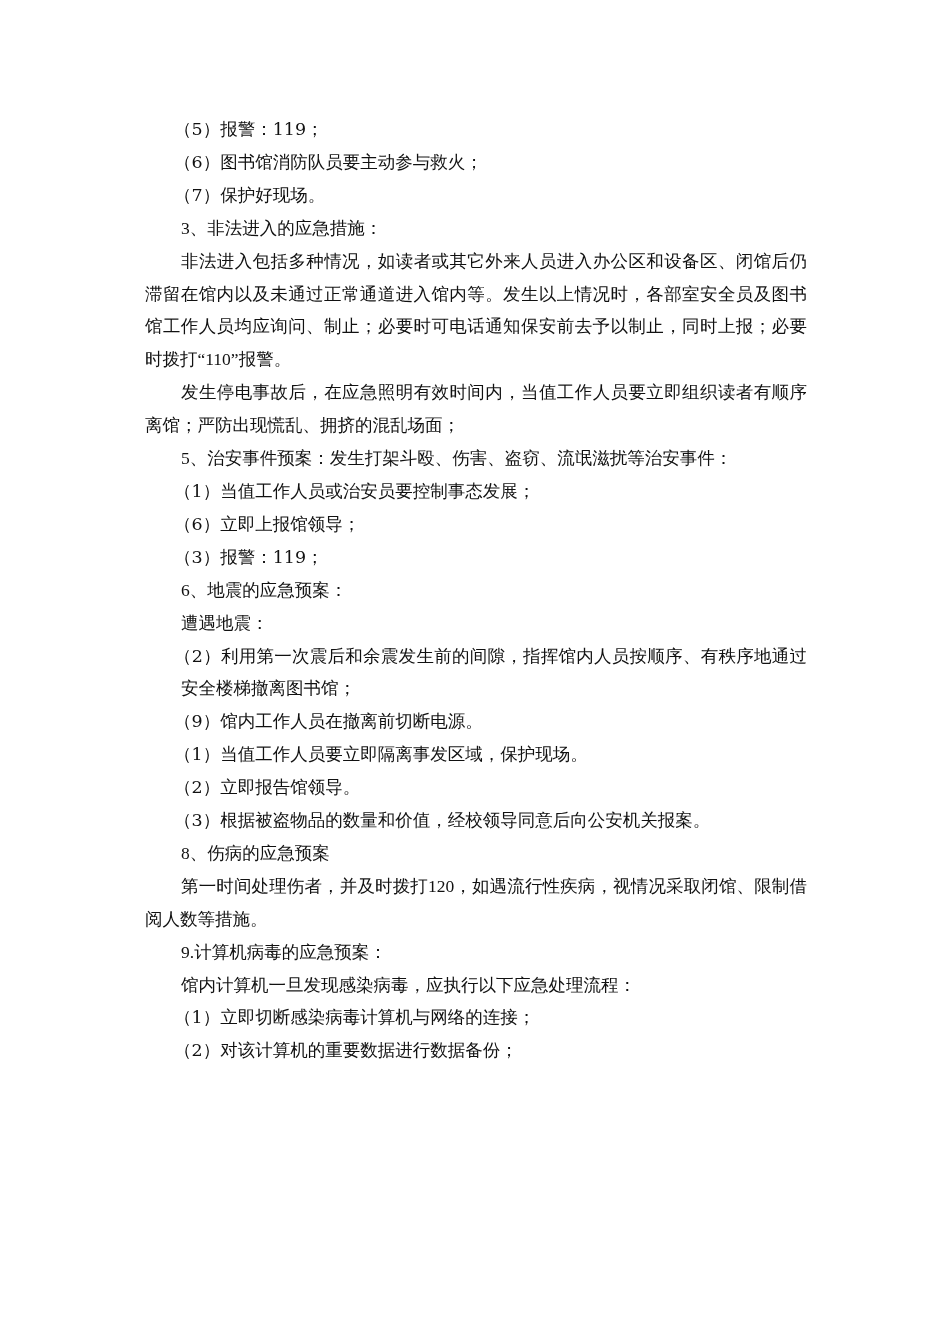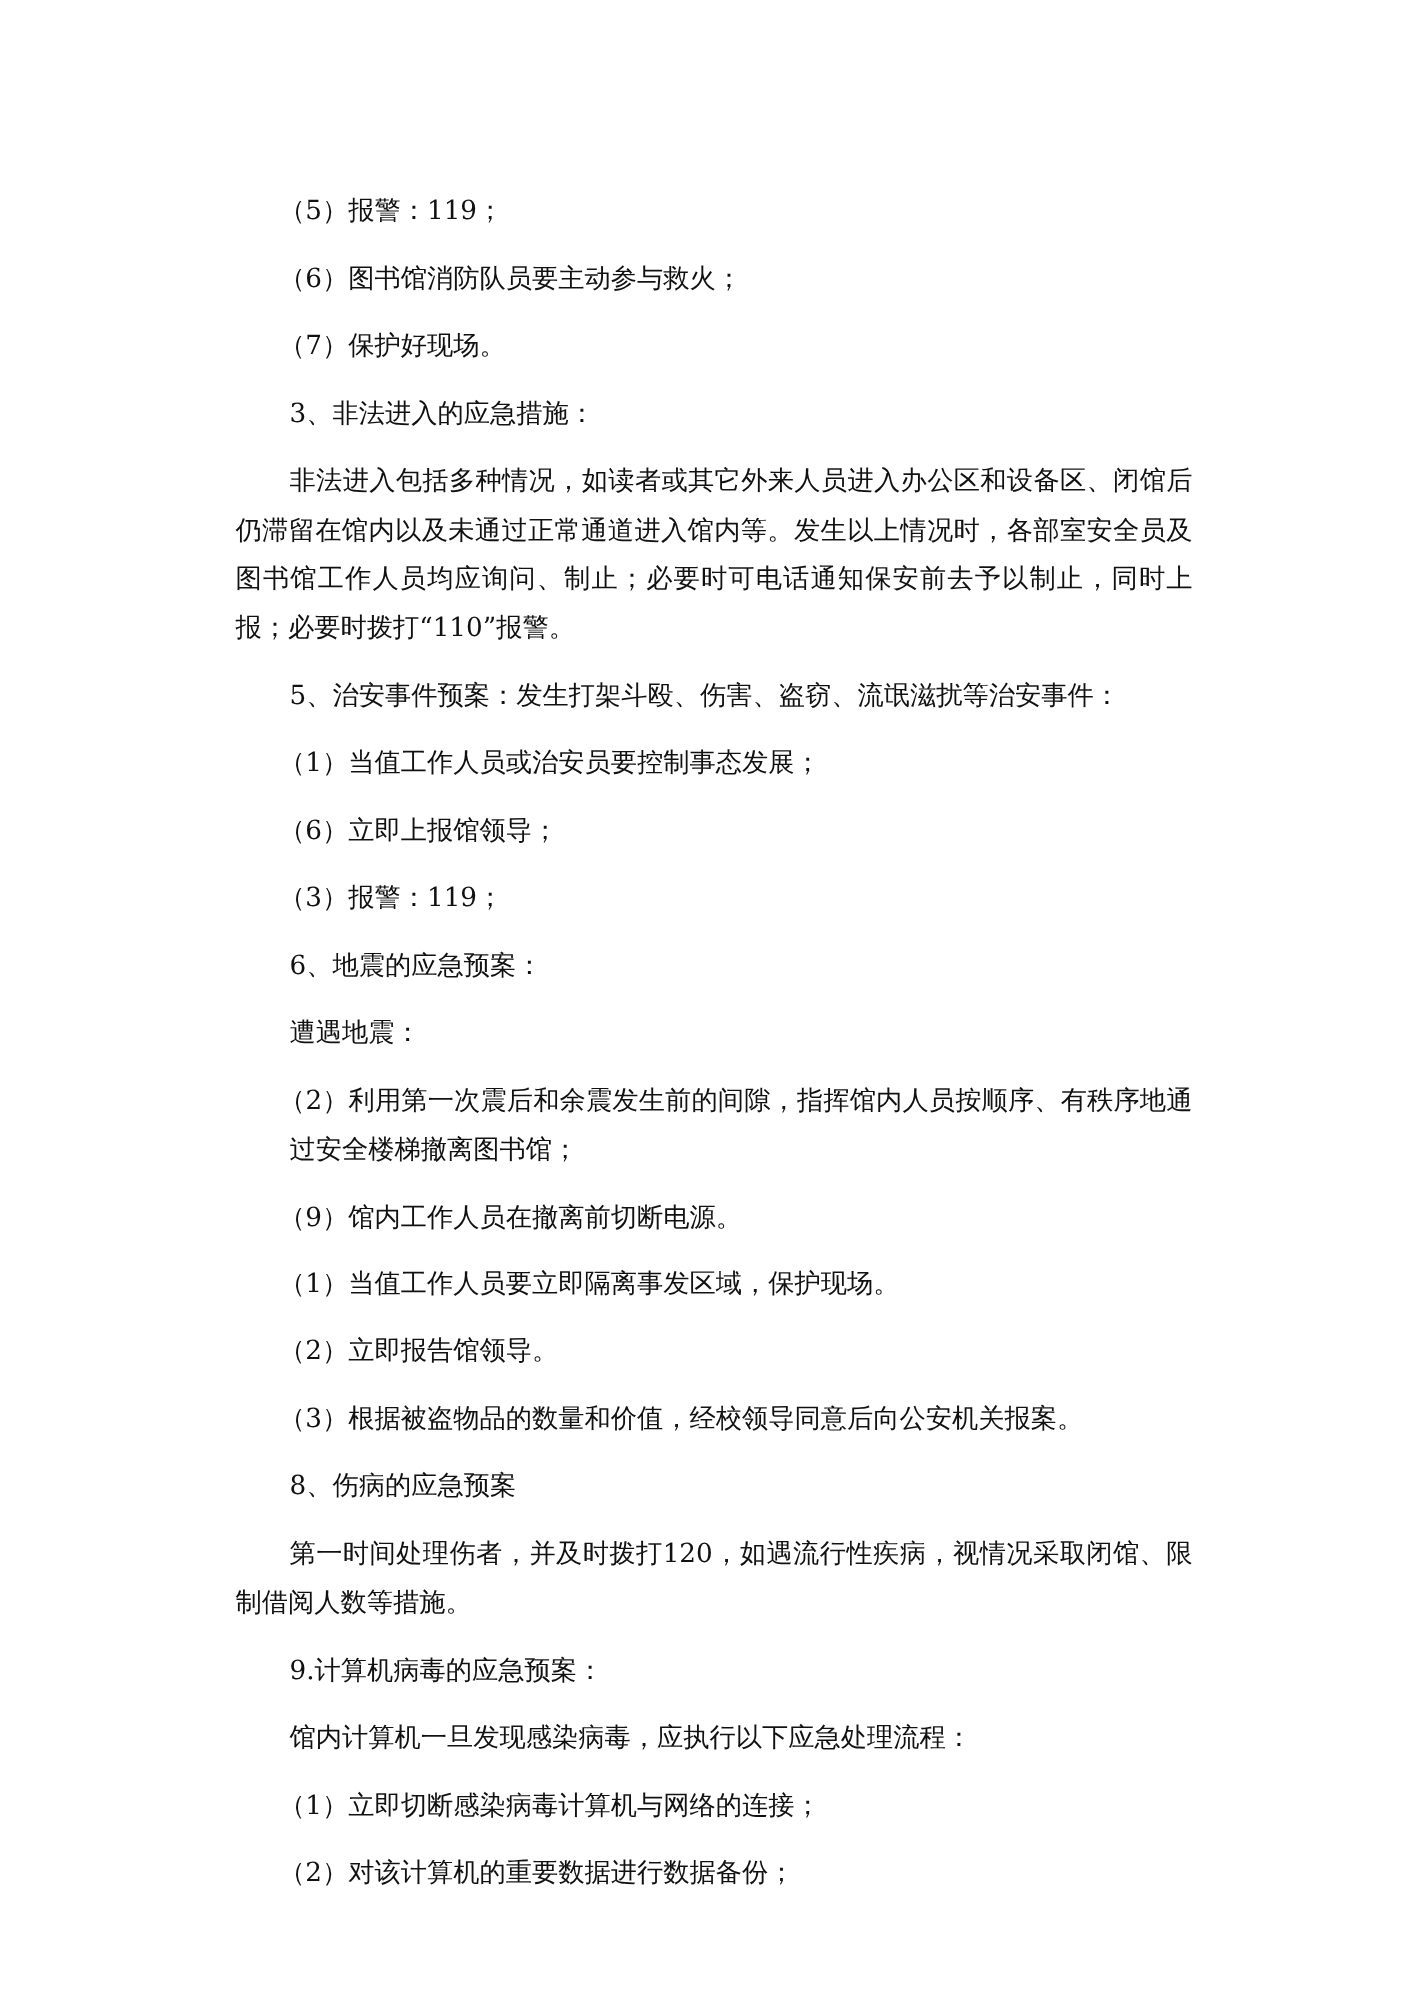--- a/index.html
+++ b/index.html
@@ -6,33 +6,34 @@
   body { width: 950px; height: 1344px; position: relative; overflow: hidden; }
   .page {
     position: absolute;
     left: 145px;
     top: 113px;
     width: 662px;
     font-family: "DejaVu Serif", "Liberation Serif", serif;
     font-size: 17.5px;
     color: #111111;
   }
-  .para { margin: 12px; line-height: 32.9px; text-align: justify; }
-  .indent { text-indent: 36px; }
+  .para { margin: 0; line-height: 32.9px; text-align: justify; }
+  .indent { text-indent: 36px; font-family: Liberation Serif, serif; }
   .sub { padding-left: 36px; text-indent: -7px; }
 </style>
 </head>
 <body>
 
 <div class="page">
   <p class="para sub">（5）报警：119；</p>
   <p class="para sub">（6）图书馆消防队员要主动参与救火；</p>
   <p class="para sub">（7）保护好现场。</p>
   <p class="para indent">3、非法进入的应急措施：</p>
   <p class="para indent">非法进入包括多种情况，如读者或其它外来人员进入办公区和设备区、闭馆后仍滞留在馆内以及未通过正常通道进入馆内等。发生以上情况时，各部室安全员及图书馆工作人员均应询问、制止；必要时可电话通知保安前去予以制止，同时上报；必要时拨打“110”报警。</p>
+  <p class="para indent">发生停电事故后，在应急照明有效时间内，当值工作人员要立即组织读者有顺序离馆；严防出现慌乱、拥挤的混乱场面；</p>
   <p class="para indent">5、治安事件预案：发生打架斗殴、伤害、盗窃、流氓滋扰等治安事件：</p>
   <p class="para sub">（1）当值工作人员或治安员要控制事态发展；</p>
   <p class="para sub">（6）立即上报馆领导；</p>
   <p class="para sub">（3）报警：119；</p>
   <p class="para indent">6、地震的应急预案：</p>
   <p class="para indent">遭遇地震：</p>
   <p class="para sub">（2）利用第一次震后和余震发生前的间隙，指挥馆内人员按顺序、有秩序地通过安全楼梯撤离图书馆；</p>
   <p class="para sub">（9）馆内工作人员在撤离前切断电源。</p>
   <p class="para sub">（1）当值工作人员要立即隔离事发区域，保护现场。</p>
   <p class="para sub">（2）立即报告馆领导。</p>

